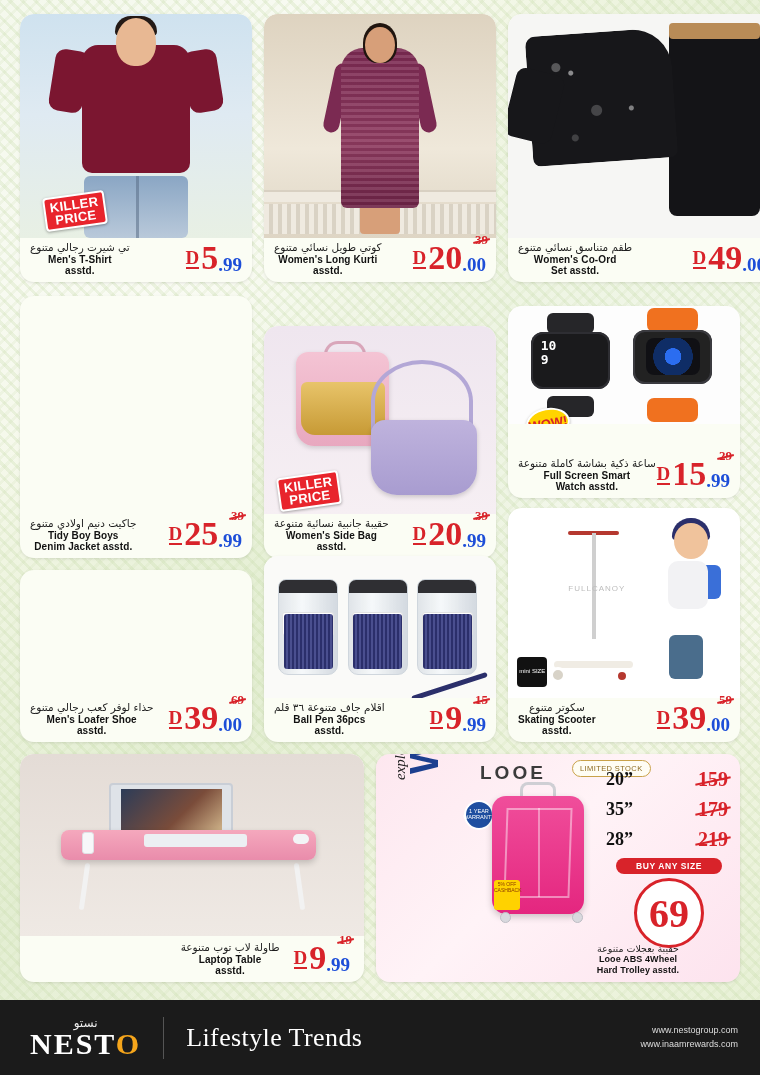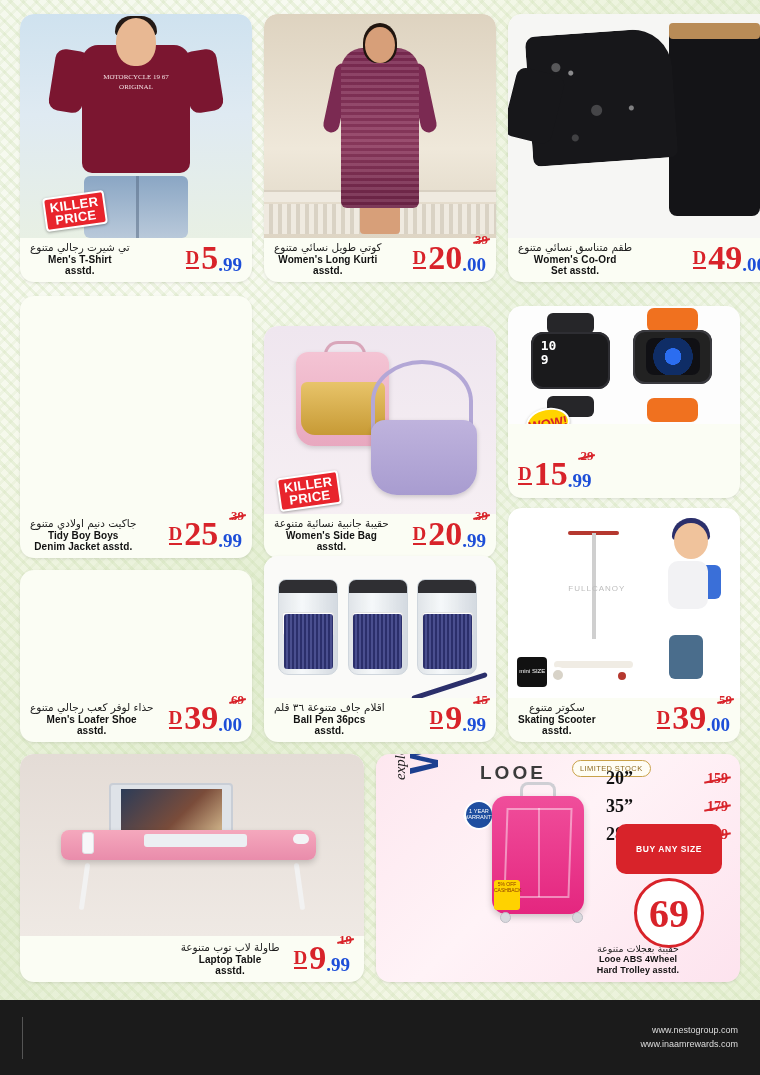--- a/index.html
+++ b/index.html
@@ -455,33 +455,33 @@
     display:flex; align-items:center; justify-content:space-between;
     margin-bottom:7px;
   }
   .sizelbl{
     font-family:"Liberation Serif", serif;
     font-weight:bold; font-size:18px; color:#111;
   }
   .sizeold{
     position:relative;
     font-family:"Liberation Serif", serif;
-    font-weight:bold; font-size:14px; color:#d8232a;
+    font-weight:bold; font-size:20px; color:#d8232a;
   }
   .sizeold:after{
     content:""; position:absolute; left:-3px; right:-3px; top:52%;
     height:2px; background:#d8232a; transform:rotate(-12deg);
   }
   .buyany{
     position:absolute; right:18px; bottom:34px;
     width:106px; text-align:center;
   }
   .buyany .band{
     background:#d8232a; color:#fff; font-size:8.5px; font-weight:bold;
-    border-radius:10px; padding:20px 0; letter-spacing:.6px;
+    border-radius:10px; padding:3px 0; letter-spacing:.6px;
   }
   .bigcircle{
     margin:4px auto 0; width:70px;height:70px;border-radius:50%;
     border:3px solid #d8232a; background:#fff;
     display:flex;align-items:center;justify-content:center;
     font-family:"Liberation Serif", serif;
     font-size:40px;font-weight:bold;color:#d8232a;
   }
   .promo-names{
     position:absolute; right:12px; bottom:6px; width:180px; text-align:center;
@@ -521,23 +521,20 @@
 
 <div class="page">
   <div class="content">
 
     <div class="card" style="left:20px; top:14px; width:232px; height:268px;">
       <div class="photo bg-tshirt" style="height:224px;">
         <div class="tshirt-jeans"></div>
         <div class="tshirt-sleeveL"></div>
         <div class="tshirt-sleeveR"></div>
         <div class="tshirt-body"></div>
-        <div class="tshirt-print">MOTORCYCLE
-19 67
-ORIGINAL</div>
         <div class="tshirt-hair"></div>
         <div class="tshirt-head"></div>
         <div class="killer" style="left:24px; bottom:10px;">
           <span>KILLER</span>
           <span>PRICE</span>
         </div>
       </div>
       <div class="info">
         <div class="names">
           <div class="ar">تي شيرت رجالي متنوع</div>
@@ -648,20 +645,25 @@
       <div class="photo bg-watch" style="height:118px;">
         <div class="w-band-b1"></div>
         <div class="w-band-b2"></div>
         <div class="w-black"></div>
         <div class="w-band-o1"></div>
         <div class="w-band-o2"></div>
         <div class="w-orange"></div>
         <div class="wow" style="left:18px; bottom:-14px;">WOW!</div>
       </div>
       <div class="info">
+        <div class="names">
+          <div class="ar">ساعة ذكية بشاشة كاملة متنوعة</div>
+          <div class="en">Full Screen Smart</div>
+          <div class="en">Watch asstd.</div>
+        </div>
         <div class="price">
           <div class="cur">D</div>
           <div class="int">15</div>
           <div class="dec">.99</div>
           <div class="old">29</div>
         </div>
       </div>
     </div>
 
     <div class="card" style="left:20px; top:570px; width:232px; height:172px;">
@@ -809,19 +811,24 @@
       <div class="promo-names">
         <div class="ar">حقيبة بعجلات متنوعة</div>
         <div class="en">Looe ABS 4Wheel</div>
         <div class="en">Hard Trolley asstd.</div>
       </div>
     </div>
 
   </div>
 
   <div class="footer">
+    <div class="nesto">
+      <div class="nesto-ar">نستو</div>
+      <div class="nesto-en"><span>NEST</span><span class="o">O</span></div>
+    </div>
     <div class="divider"></div>
+    <div class="tagline">Lifestyle Trends</div>
     <div class="urls">
       <div>www.nestogroup.com</div>
       <div>www.inaamrewards.com</div>
     </div>
   </div>
 </div>
 
 </body></html>

